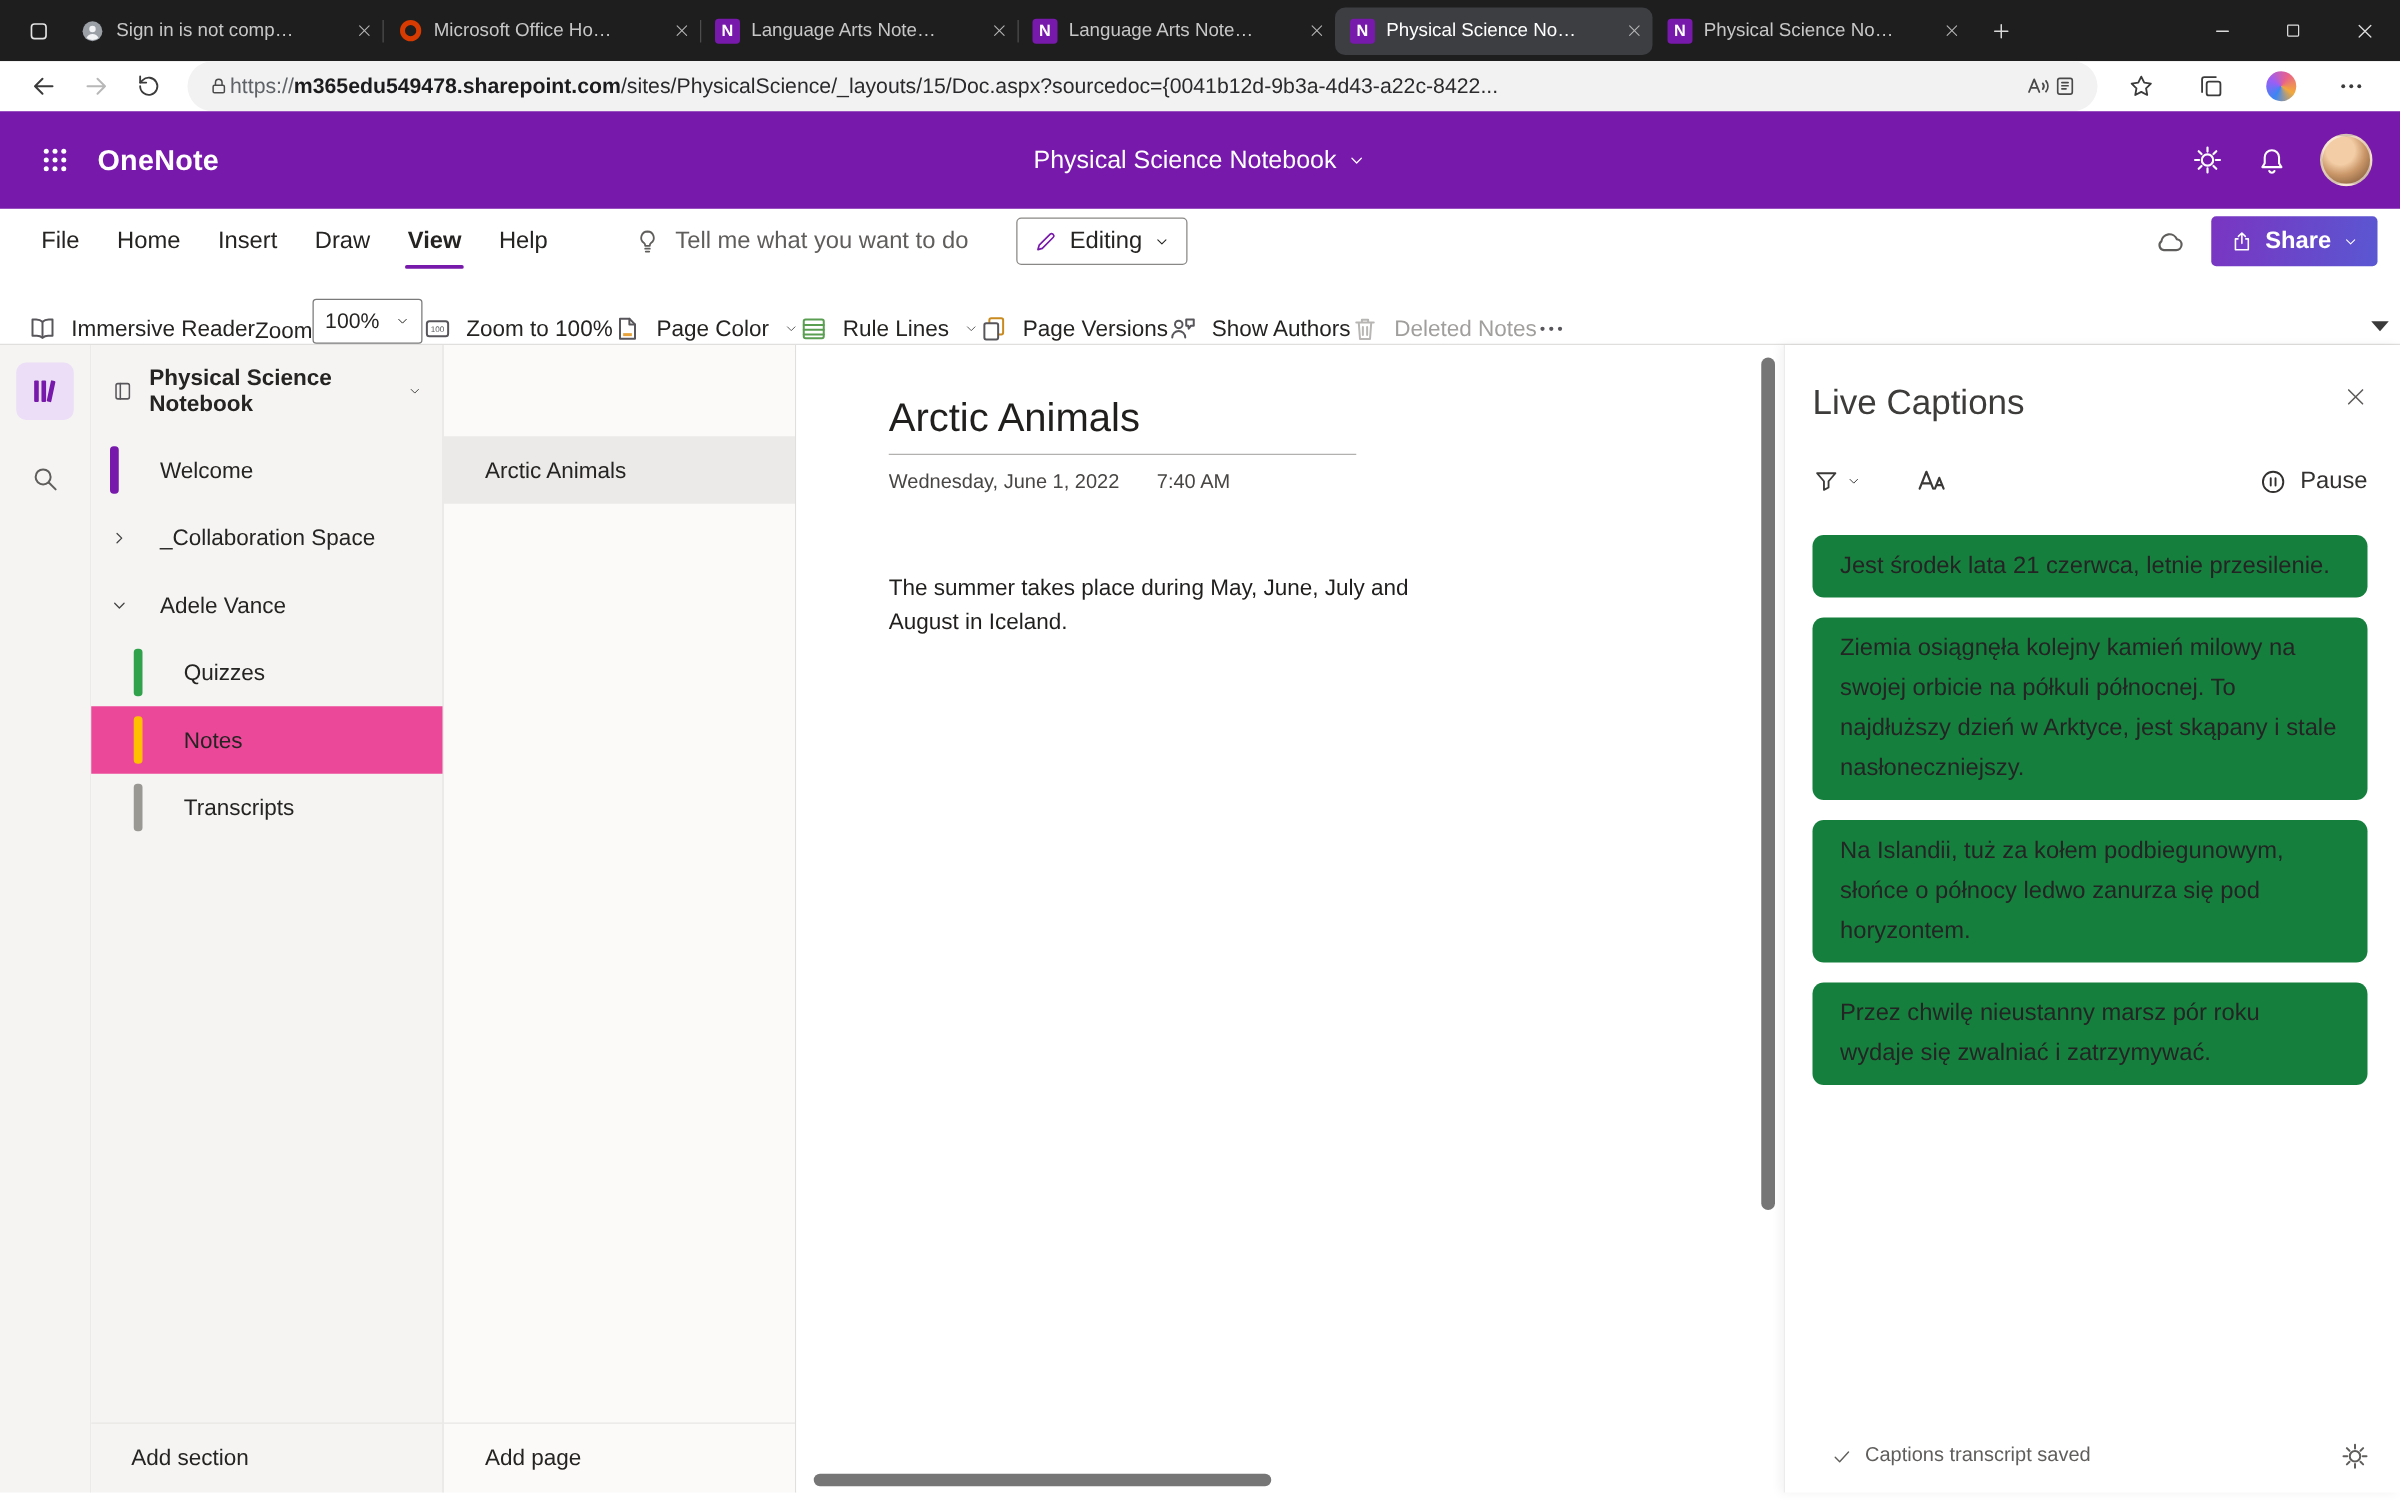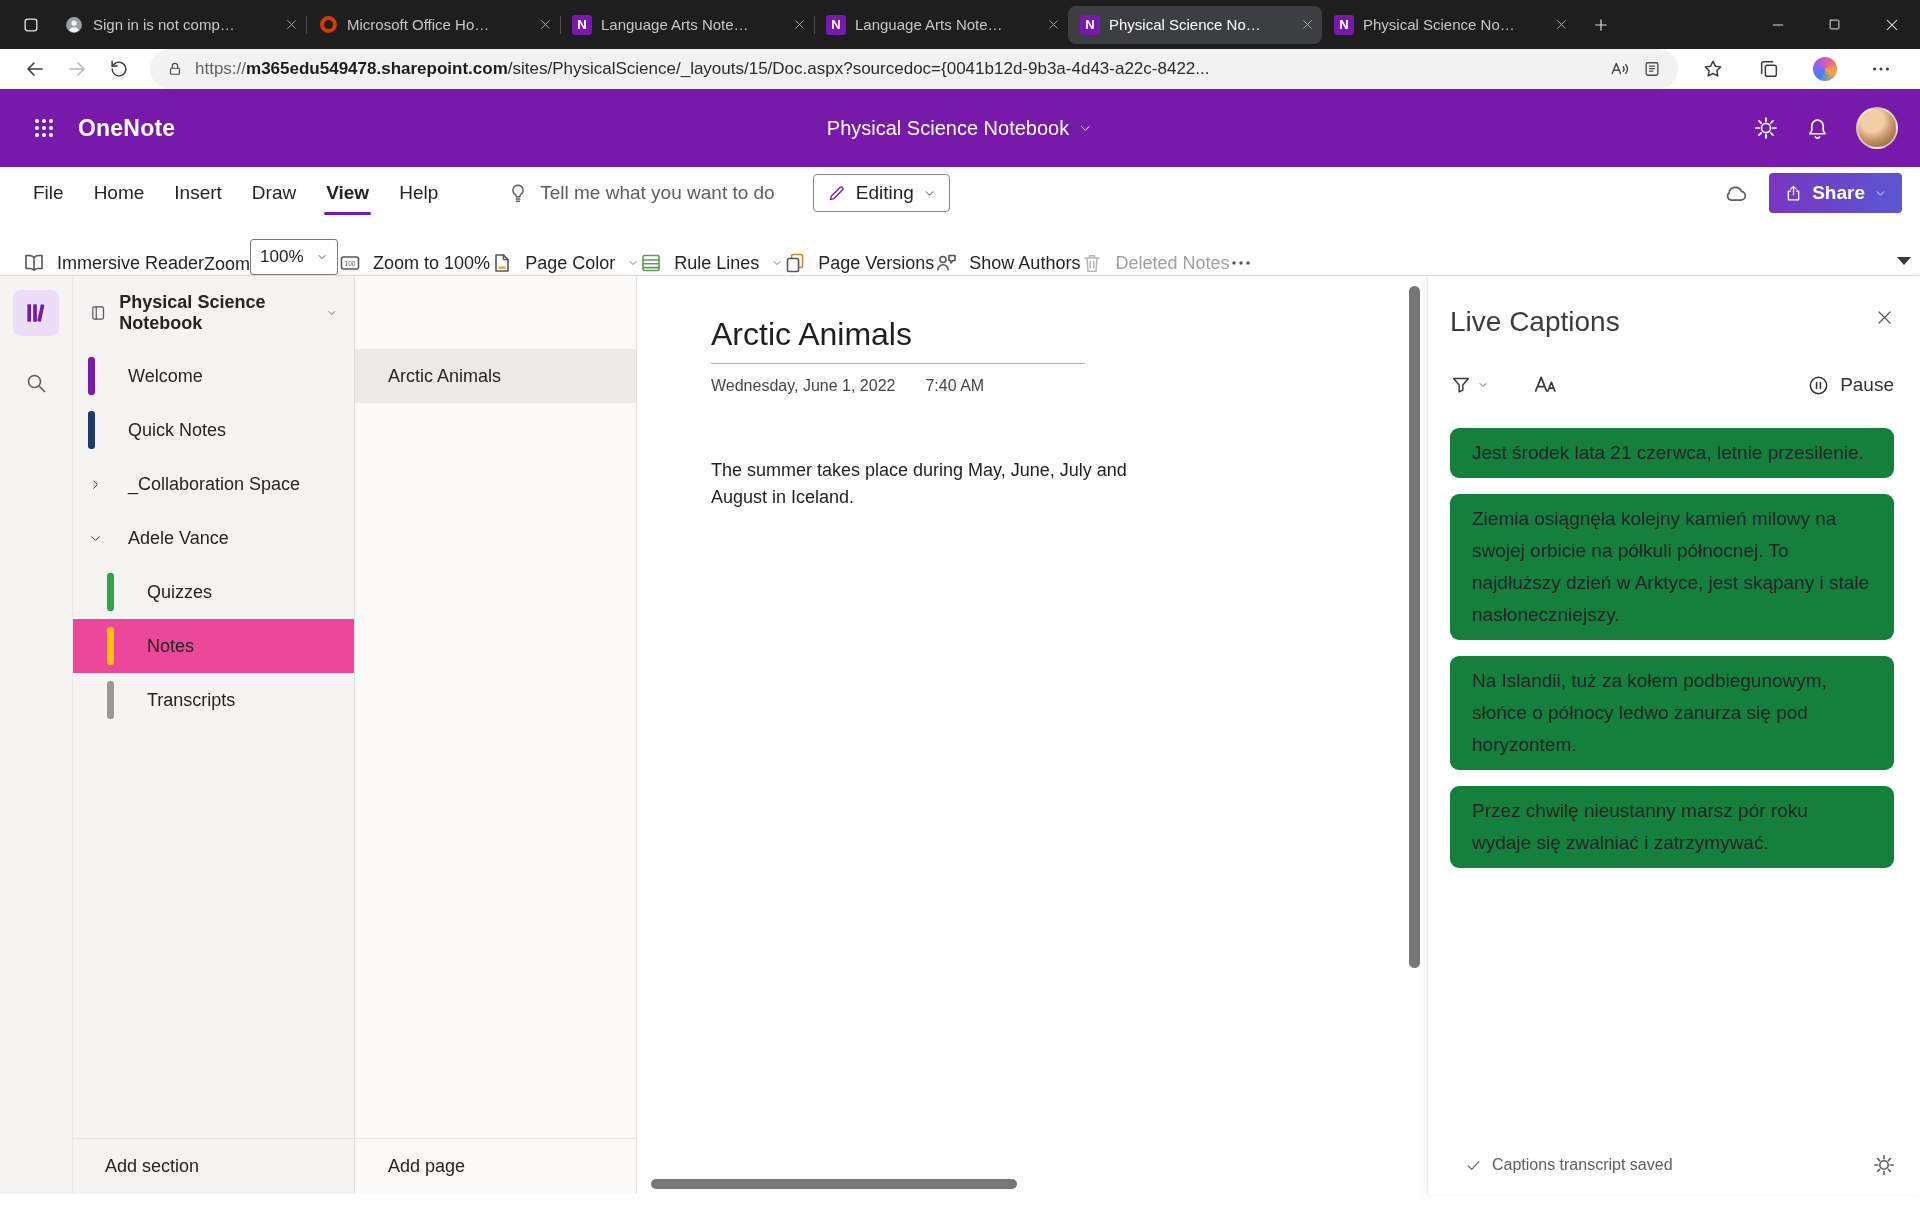--- a/index.html
+++ b/index.html
@@ -22,21 +22,21 @@
   .favicon.onenote{background:#7719aa;color:#fff;font-size:13px;font-weight:700;border-radius:3px}
   .office-dot{width:17px;height:17px;border-radius:50%;border:4.5px solid #d83b01}
   .newtab{width:38px;height:36px;display:flex;align-items:center;justify-content:center;color:#d9d9d9;margin-left:6px}
   .win-group{margin-left:auto;display:flex}
   .winbtn{width:57px;height:49px;display:flex;align-items:center;justify-content:center;color:#dcdcdc}
 
   
   .navbar{height:54px;background:#fff;display:flex;align-items:center;padding:0 14px}
   .nav-btn{width:42px;height:40px;border-radius:6px;display:flex;align-items:center;justify-content:center;color:#3b3b3b;flex:none}
   .nav-btn.disabled{color:#b8b8b8}
-  .urlbar{flex:1;height:40px;background:#f2f2f2;border-radius:20px;display:flex;align-items:center;padding:0 16px;gap:11px;margin:0 10px;color:#4a4a4a}
+  .urlbar{flex:1;height:40px;background:#f2f2f2;border-radius:20px;display:flex;align-items:center;padding:0 16px;margin:0 10px;color:#4a4a4a}
   .url{flex:1;font-size:17px;white-space:nowrap;overflow:hidden}
   .url .scheme{color:#5f6368}
   .url .domain{color:#1c1c1e;font-weight:700}
   .url .path{color:#2a2a2c}
   .nav-right{display:flex;align-items:center;gap:14px;padding:0 4px}
   .copilot{width:24px;height:24px;border-radius:50%;background:conic-gradient(from 210deg,#3a86f4,#9b5ef6,#e8618c,#f2a93b,#3a86f4)}
 
   
   .appheader{height:78px;background:#7719aa;display:flex;align-items:center;padding:0 22px;position:relative;color:#fff;flex:none}
   .waffle{width:44px;height:44px;margin-right:12px;display:flex;align-items:center;justify-content:center}
@@ -470,26 +470,20 @@
       </div>
 
       <div class="sec-row">
         <span class="gutter">
             <span class="chip" style="background: rgb(119, 25, 170);"></span>
           </span>
         <span>Welcome</span>
       </div>
       <div class="sec-row">
         <span class="gutter">
-            <span class="chip" style="background: rgb(30, 58, 109);"></span>
-          </span>
-        <span>Quick Notes</span>
-      </div>
-      <div class="sec-row">
-        <span class="gutter">
             <svg class="ic grp-chev" width="15" height="15" viewBox="0 0 24 24">
               <path d="M9 6l6 6-6 6"></path>
             </svg>
           </span>
         <span>_Collaboration Space</span>
       </div>
       <div class="sec-row">
         <span class="gutter">
             <svg class="ic grp-chev" width="15" height="15" viewBox="0 0 24 24">
               <path d="M6 9l6 6 6-6"></path>

